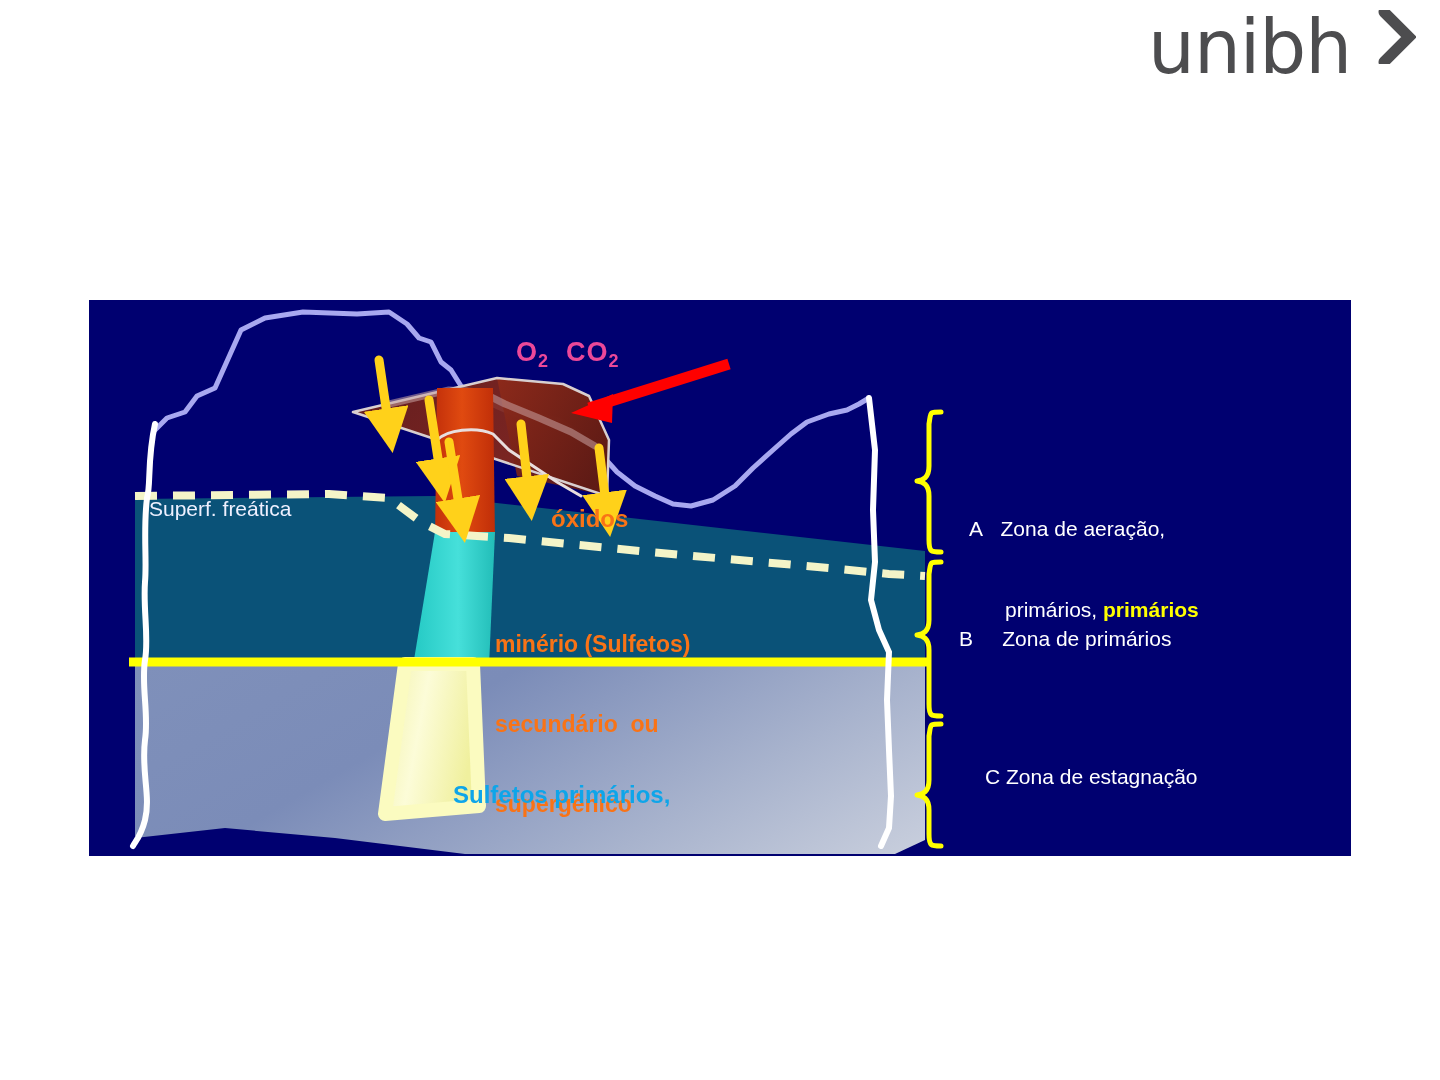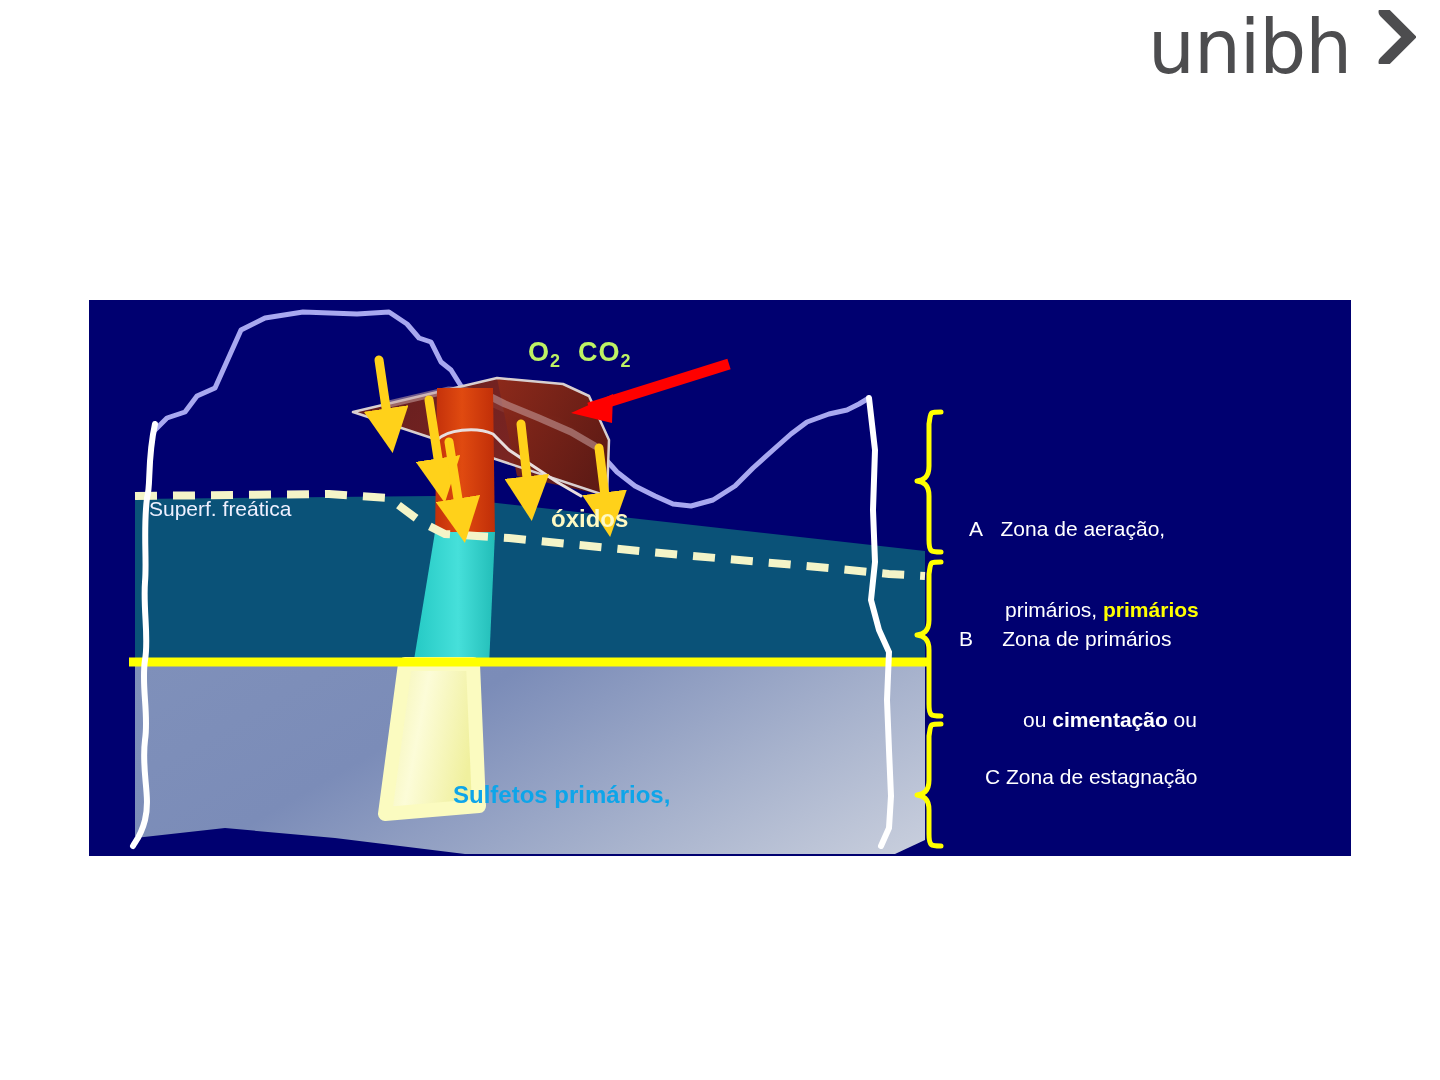--- a/index.html
+++ b/index.html
@@ -74,29 +74,29 @@
   
   .svg-overlay {
     position: absolute; left: 0; top: 0;
     width: 1262px; height: 556px;
     overflow: visible;
   }
 
   
   .dlabel {
     position: absolute;
-    color: #fef9c3;
+    color: #f97316;
     font-weight: bold;
     white-space: pre;
     line-height: 1.16;
   }
   #label-gases {
-    left: 388px; top: 6px;
+    left: 376px; top: 6px;
     font-size: 27px;
-    color: #bef264;
+    color: #ec4899;
     font-weight: bold;
     letter-spacing: 1px;
     text-align: right;
   }
   #label-gases sub { font-size: 18px; }
   #label-freatica {
     left: 60px; top: 152px;
     font-size: 21px;
     font-weight: normal;
     color: #eef0ff;
@@ -260,37 +260,41 @@
     </svg>
 
     <div class="dlabel" id="label-gases">
       <span>O</span><sub>2</sub>&nbsp;&nbsp;<span>CO</span><sub>2</sub>
     </div>
 
     <div class="dlabel" id="label-freatica">Superf. freática</div>
 
     <div class="dlabel" id="label-oxidos">óxidos</div>
 
+    <div class="dlabel" id="label-minerio">
+      <div>minério (Sulfetos)</div>
+      <div>secundário  ou</div>
+      <div>supergênico</div>
+    </div>
 
     <div class="dlabel" id="label-sulfetos">
       <div>Sulfetos primários,</div>
       
       
     </div>
 
     <div id="legend">
 
       <div class="legend-entry" id="legend-a">
         <div><span>A</span>&nbsp;&nbsp;&nbsp;<span>Zona de aeração,</span></div>
         <div style="padding-left:36px"><span>primários, </span><span class="hl">primários</span></div>
       </div>
 
       <div class="legend-entry" id="legend-b">
         <div><span>B</span>&nbsp;&nbsp;&nbsp;&nbsp;&nbsp;<span>Zona de primários</span></div>
-        <div style="padding-left:64px"><span>ou </span><b>cimentação</b><span> ou</span></div>
       </div>
 
       <div class="legend-entry" id="legend-c">
         <div style="padding-left:28px"><span>C</span>&nbsp;<span>Zona de estagnação</span></div>
         
       </div>
 
     </div>
 
   </div>

